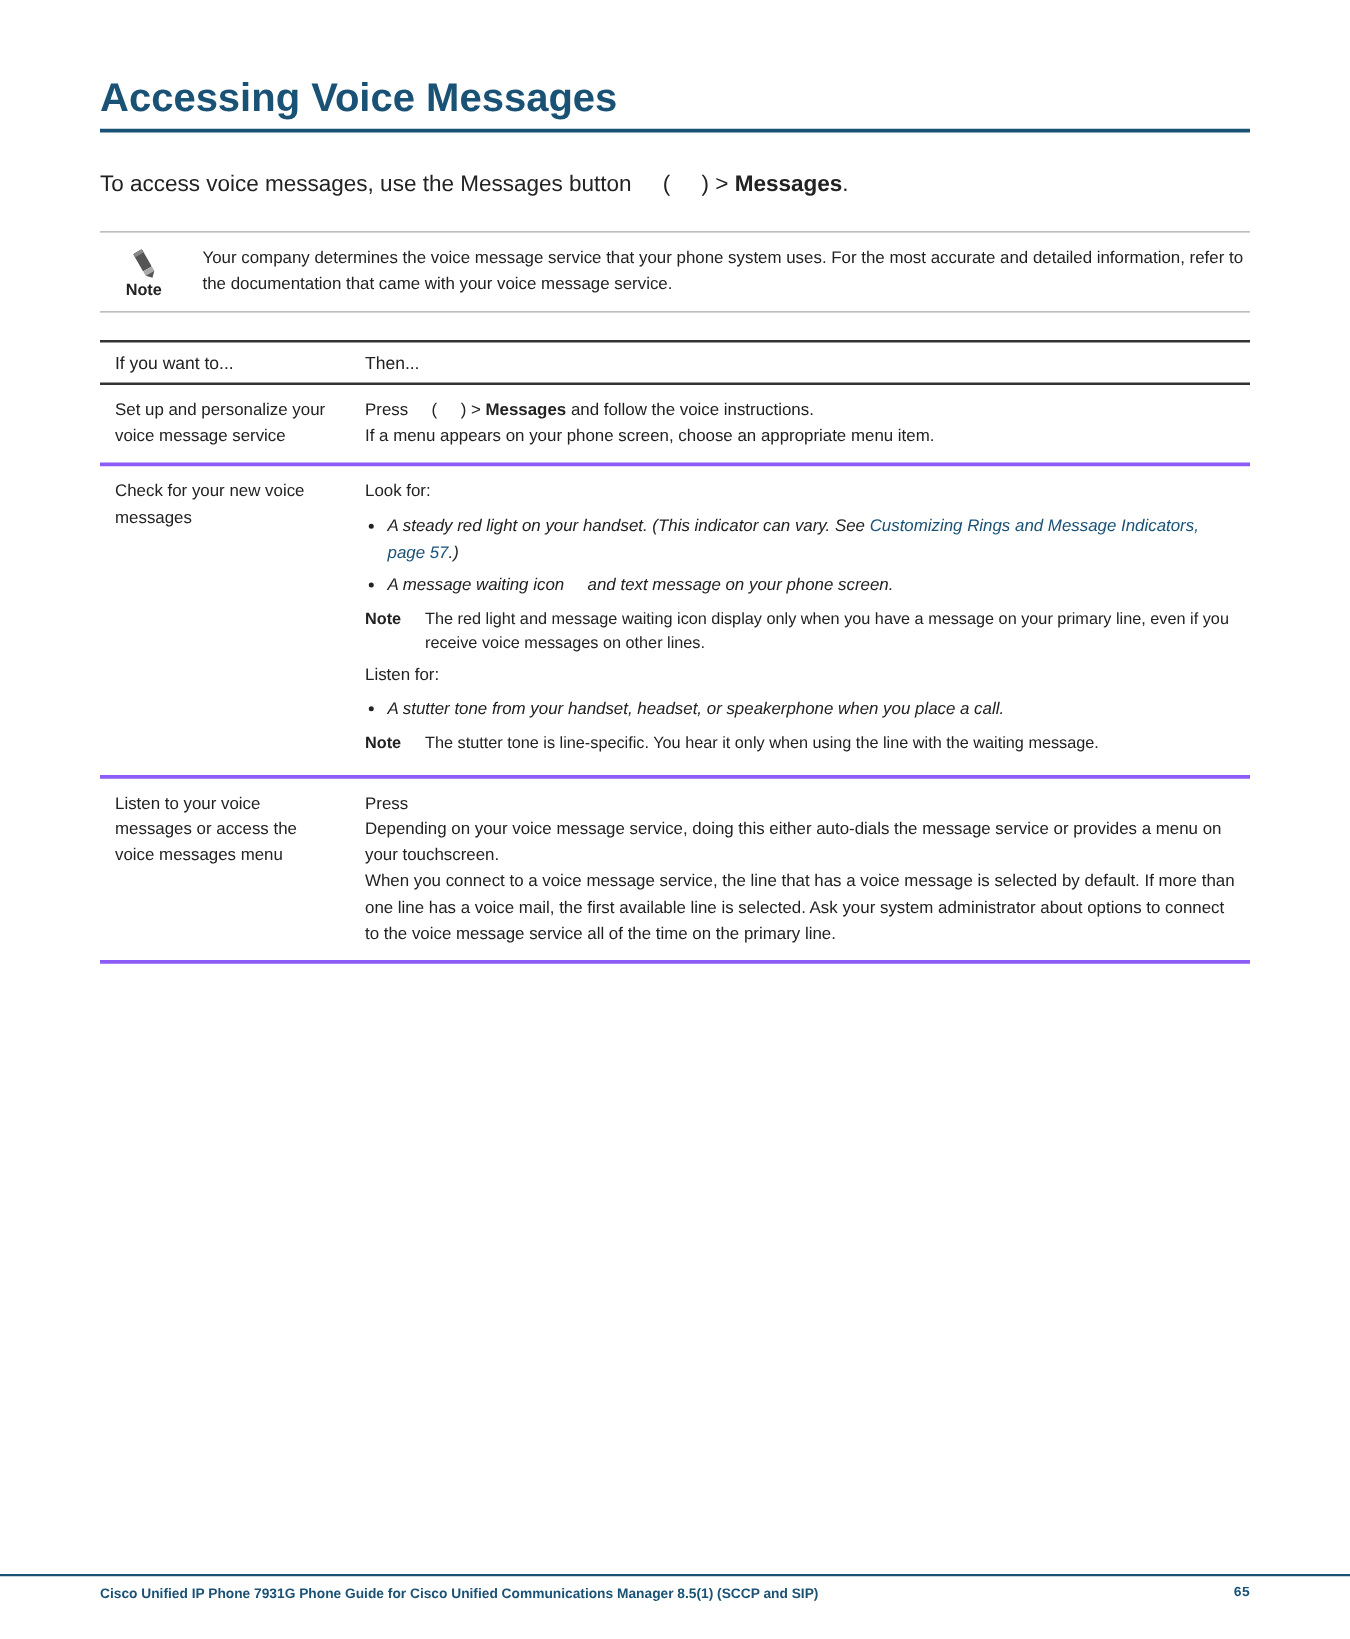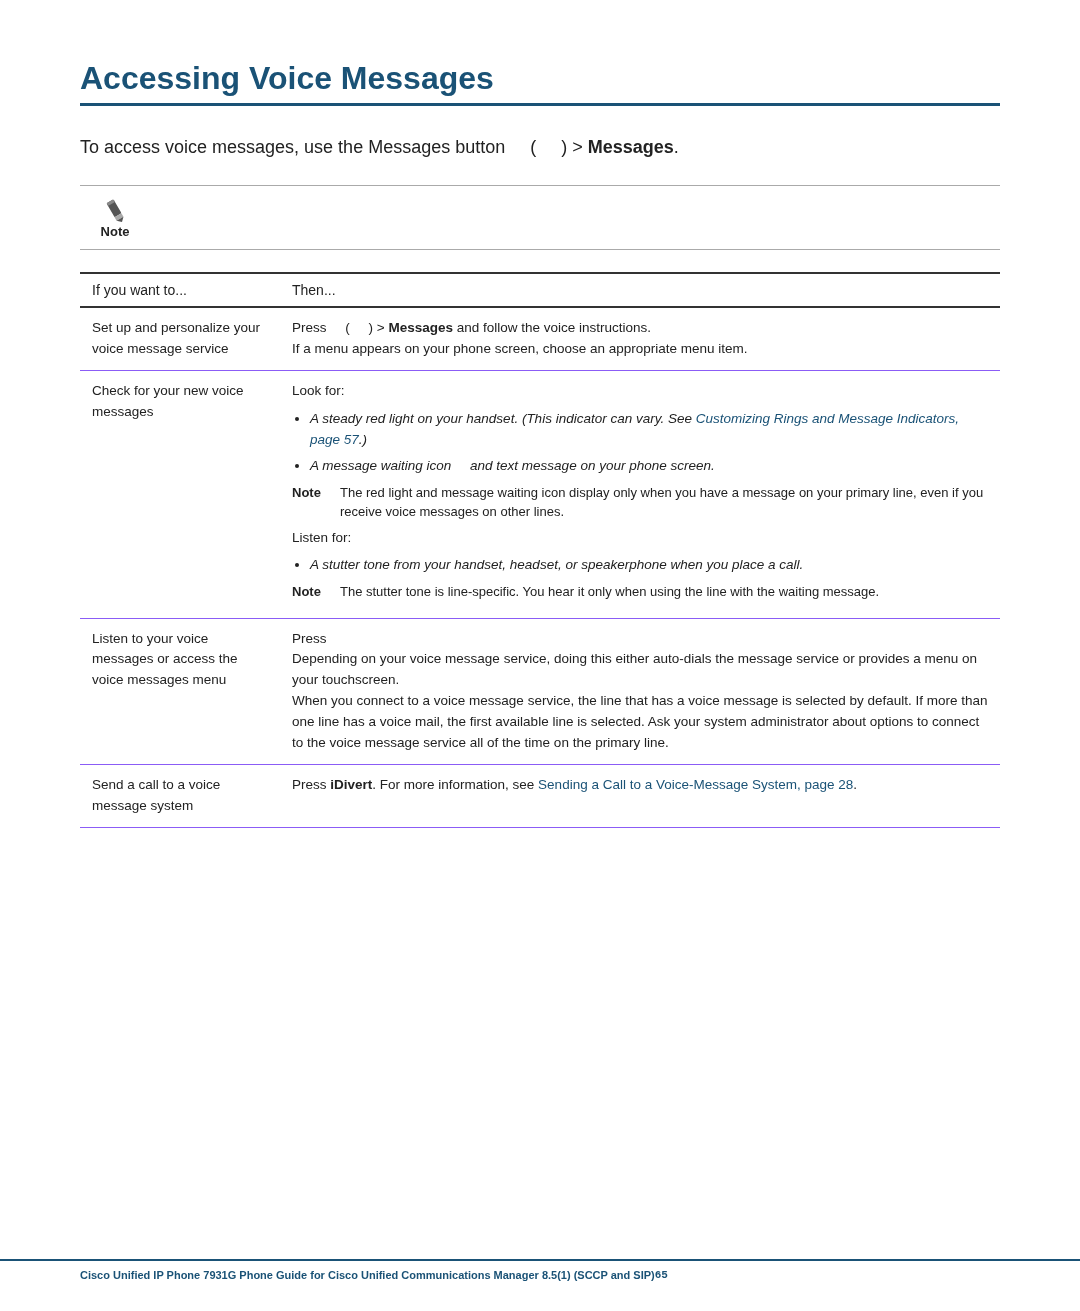--- a/index.html
+++ b/index.html
@@ -75,21 +75,21 @@
       border-top: 2px solid #333;
       border-bottom: 2px solid #333;
       background: #fff;
     }
 
     .main-table td {
       vertical-align: top;
       padding: 10px 12px;
       font-size: 13.5px;
       line-height: 1.55;
-      border-bottom: 1px solid #8b5cf6;
+      border-bottom: 3px solid #8b5cf6;
     }
 
     .col-if { width: 200px; }
     .col-then { width: auto; }
 
     .inline-note {
       display: flex;
       gap: 10px;
       margin: 6px 0;
       font-size: 13px;
@@ -121,20 +121,21 @@
       margin-bottom: 4px;
     }
 
     
     .page-footer {
       position: fixed;
       bottom: 30px;
       left: 0;
       width: 1080px;
       display: flex;
+      justify-content: space-between;
       align-items: center;
       padding: 0 80px;
       border-top: 2px solid #1a5276;
       padding-top: 8px;
     }
 
     .footer-text {
       font-size: 11px;
       color: #1a5276;
       font-weight: bold;
@@ -168,20 +169,21 @@
     <svg class="pencil-svg" viewBox="0 0 28 28" fill="none" xmlns="http://www.w3.org/2000/svg">
       <g transform="rotate(-30, 14, 14)">
         <rect x="10" y="4" width="8" height="16" rx="1" fill="#555"></rect>
         <rect x="10" y="20" width="8" height="4" fill="#aaa"></rect>
         <polygon points="10,24 18,24 14,28" fill="#555"></polygon>
         <rect x="10" y="4" width="8" height="3" rx="1" fill="#888"></rect>
       </g>
     </svg>
     <span class="note-label">Note</span>
   </div>
+  <div class="note-content">Your company determines the voice message service that your phone system uses. For the most accurate and detailed information, refer to the documentation that came with your voice message service.</div>
 </div>
 
 <table class="main-table">
   <thead>
     <tr>
       <th class="col-if">If you want to...</th>
       <th class="col-then">Then...</th>
     </tr>
   </thead>
   <tbody>
@@ -223,25 +225,19 @@
 
     <tr>
       <td class="col-if">Listen to your voice messages or access the voice messages menu</td>
       <td class="col-then">
         <div>Press</div>
         <div>Depending on your voice message service, doing this either auto-dials the message service or provides a menu on your touchscreen.</div>
         <div>When you connect to a voice message service, the line that has a voice message is selected by default. If more than one line has a voice mail, the first available line is selected. Ask your system administrator about options to connect to the voice message service all of the time on the primary line.</div>
       </td>
     </tr>
 
-    <tr>
-      <td class="col-if">Send a call to a voice message system</td>
-      <td class="col-then">
-        Press <strong>iDivert</strong>. For more information, see <a class="link-text">Sending a Call to a Voice-Message System, page 28</a>.
-      </td>
-    </tr>
   </tbody>
 </table>
 
 <div class="page-footer">
   <span class="footer-text">Cisco Unified IP Phone 7931G Phone Guide for Cisco Unified Communications Manager 8.5(1) (SCCP and SIP)</span>
   <span class="footer-page">65</span>
 </div>
 
 </body></html>

